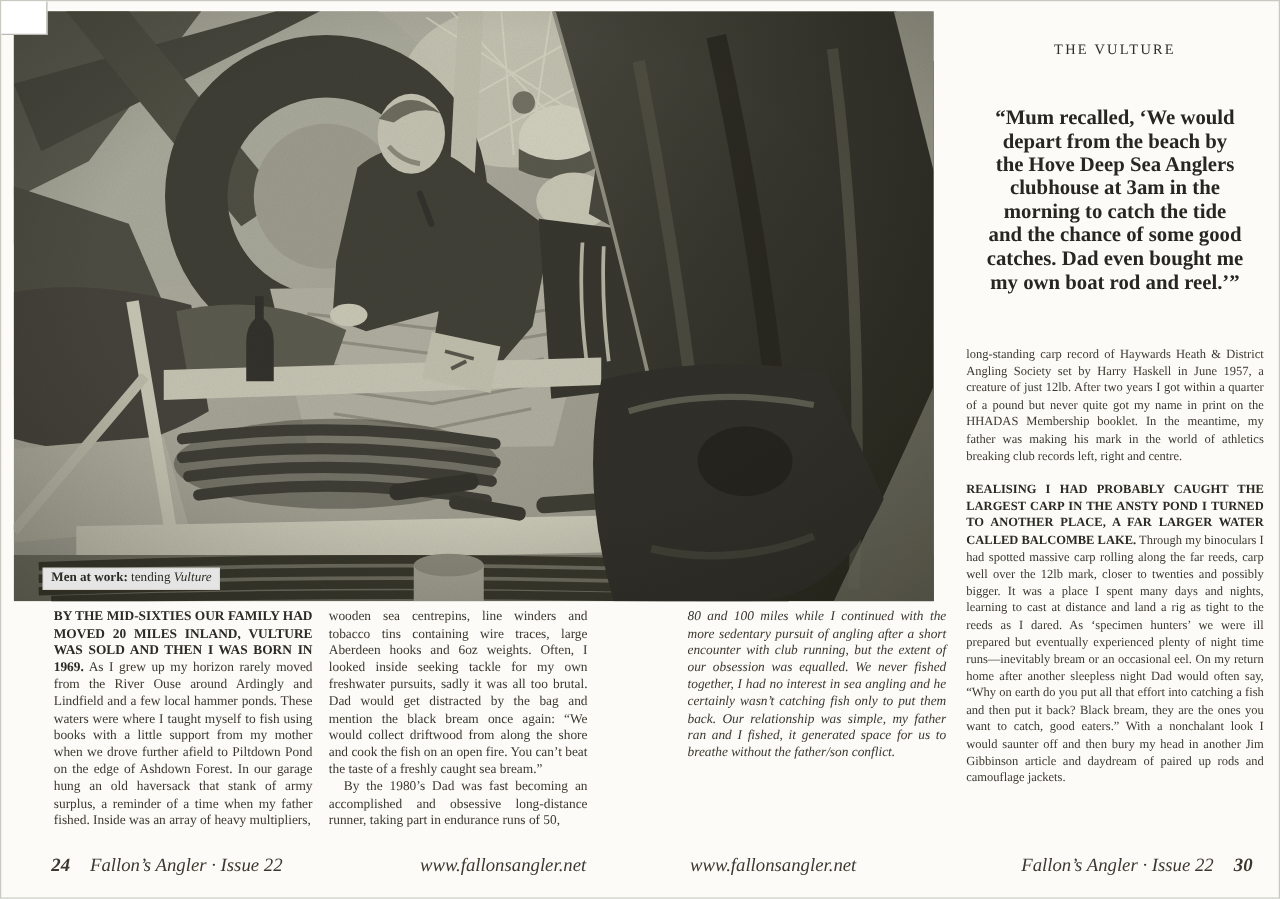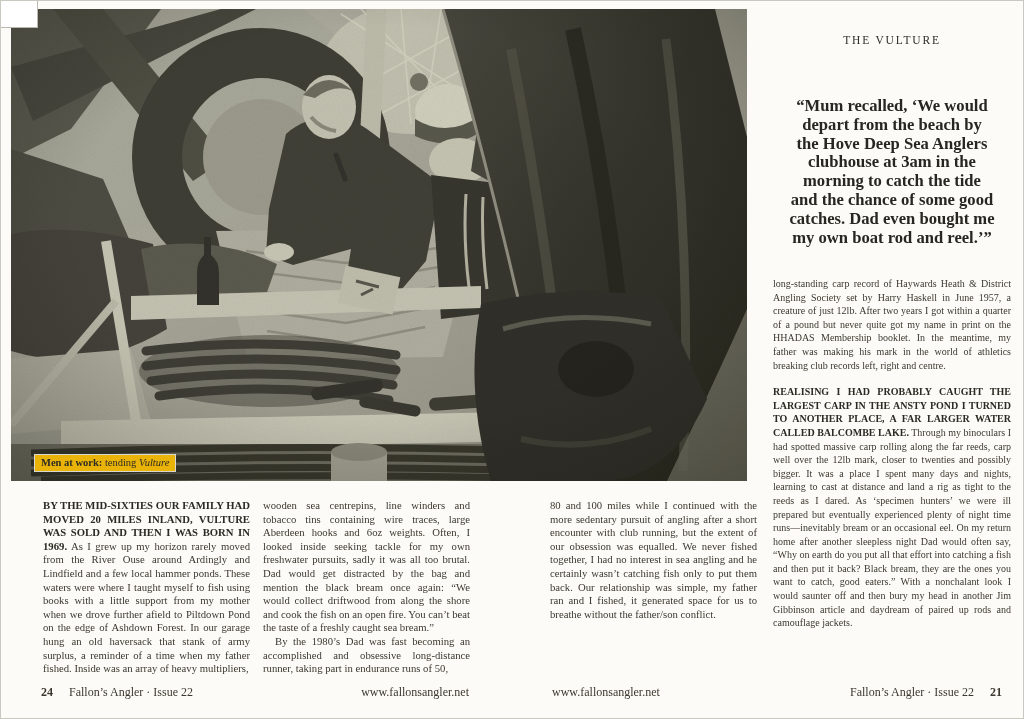--- a/index.html
+++ b/index.html
@@ -9,55 +9,55 @@
     font-family:"Liberation Serif", serif;color:#35332c;overflow:hidden;
   }
   
   .photo{position:absolute;left:10px;top:8px;width:736px;height:472px;}
   .photo svg{display:block;width:100%;height:100%;}
   .corner-notch{
     position:absolute;left:0;top:0;width:36px;height:26px;background:#ffffff;
     border-right:1px solid #b9b9b2;border-bottom:1px solid #b9b9b2;z-index:5;
   }
   .caption{
-    position:absolute;left:34px;top:454px;z-index:6;background:#eab308;
+    position:absolute;left:34px;top:454px;z-index:6;background:#e5e5e5;
     padding:1px 6px 2px 6px;font-size:10.5px;line-height:13px;color:#2c2b25;
     box-shadow:0 0 0 1px #d9d9d1;white-space:nowrap;
   }
   .caption .b{font-weight:bold;}
   .caption .i{font-style:italic;}
   
   .col{
-    position:absolute;top:498px;width:207px;
+    position:absolute;top:486px;width:207px;
     font-size:10.7px;line-height:13.6px;text-align:justify;color:#3a382f;
   }
   .col p{margin:0;}
   .col p.indent{text-indent:12px;}
-  .col1{left:42px;} .col2{left:262px;} .col3{left:549px;}
+  .col1{left:42px;} .col2{left:262px;} .col3{left:549px;font-style:italic;}
   .lead{font-weight:bold;color:#2b2a23;}
   
   .kicker{
     position:absolute;left:772px;top:33px;width:238px;text-align:center;
     font-size:11.5px;letter-spacing:1.8px;color:#2e2d27;
   }
   .pullquote{
-    position:absolute;left:770px;top:96px;width:242px;
+    position:absolute;left:770px;top:84px;width:242px;
     font-size:16.6px;font-weight:bold;line-height:18.8px;text-align:center;
     color:#272620;white-space:pre-line;
   }
   .col4{
     position:absolute;left:772px;top:276px;width:238px;
     font-size:10px;line-height:13.6px;text-align:justify;color:#3a382f;
   }
   .col4 p{margin:0 0 13px 0;}
   .col4 p:last-child{margin-bottom:0;}
   
   .footer{
     position:absolute;top:684px;display:flex;justify-content:space-between;
-    font-size:12px;color:#3a382f;align-items:flex-end;
+    font-size:15px;color:#3a382f;align-items:flex-end;font-style:italic;
   }
   .footer-left{left:40px;width:428px;}
   .footer-right{left:551px;width:450px;}
   .pagenum{font-weight:bold;margin-right:16px;}
   .pagenum-r{font-weight:bold;margin-left:16px;}
   .fgroup{display:flex;align-items:baseline;}
 </style>
 </head>
 <body>
 
@@ -231,17 +231,17 @@
       <span class="pagenum">24</span>
       <span>Fallon’s Angler · Issue 22</span>
     </span>
     <span>www.fallonsangler.net</span>
   </div>
 
   <div class="footer footer-right">
     <span>www.fallonsangler.net</span>
     <span class="fgroup">
       <span>Fallon’s Angler · Issue 22</span>
-      <span class="pagenum-r">21</span>
+      <span class="pagenum-r">30</span>
     </span>
   </div>
 
 </div>
 
 </body></html>

